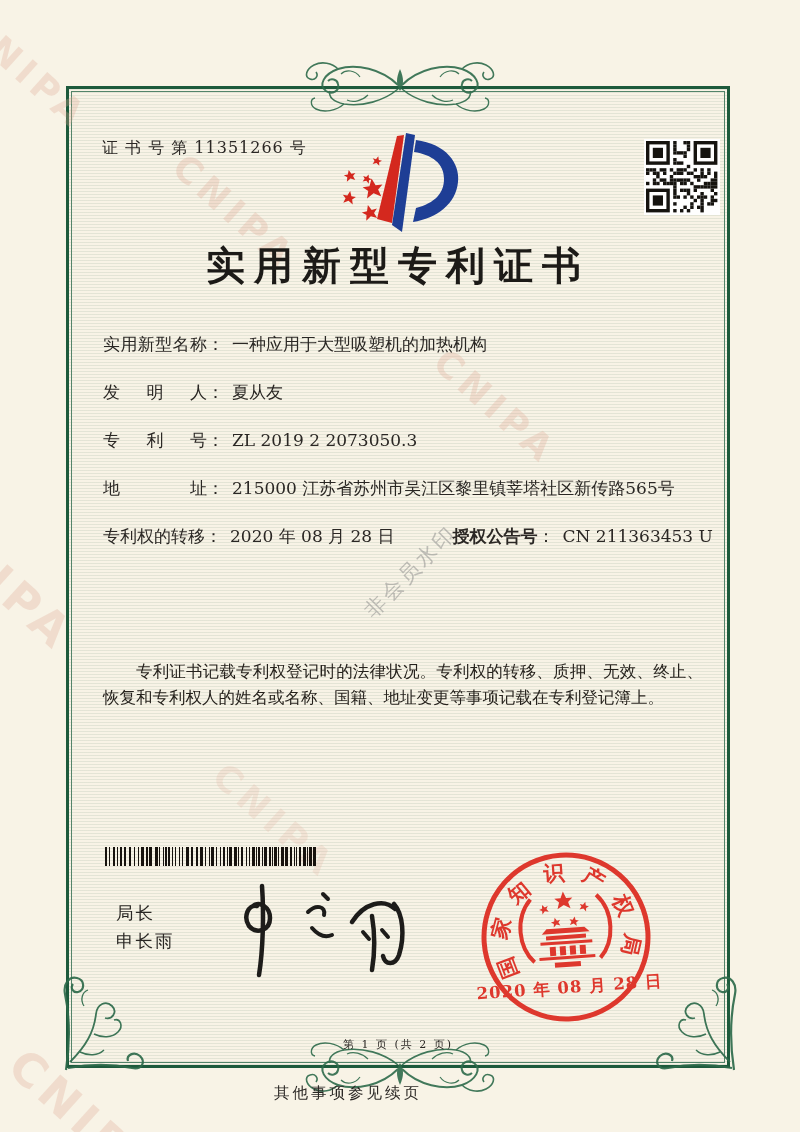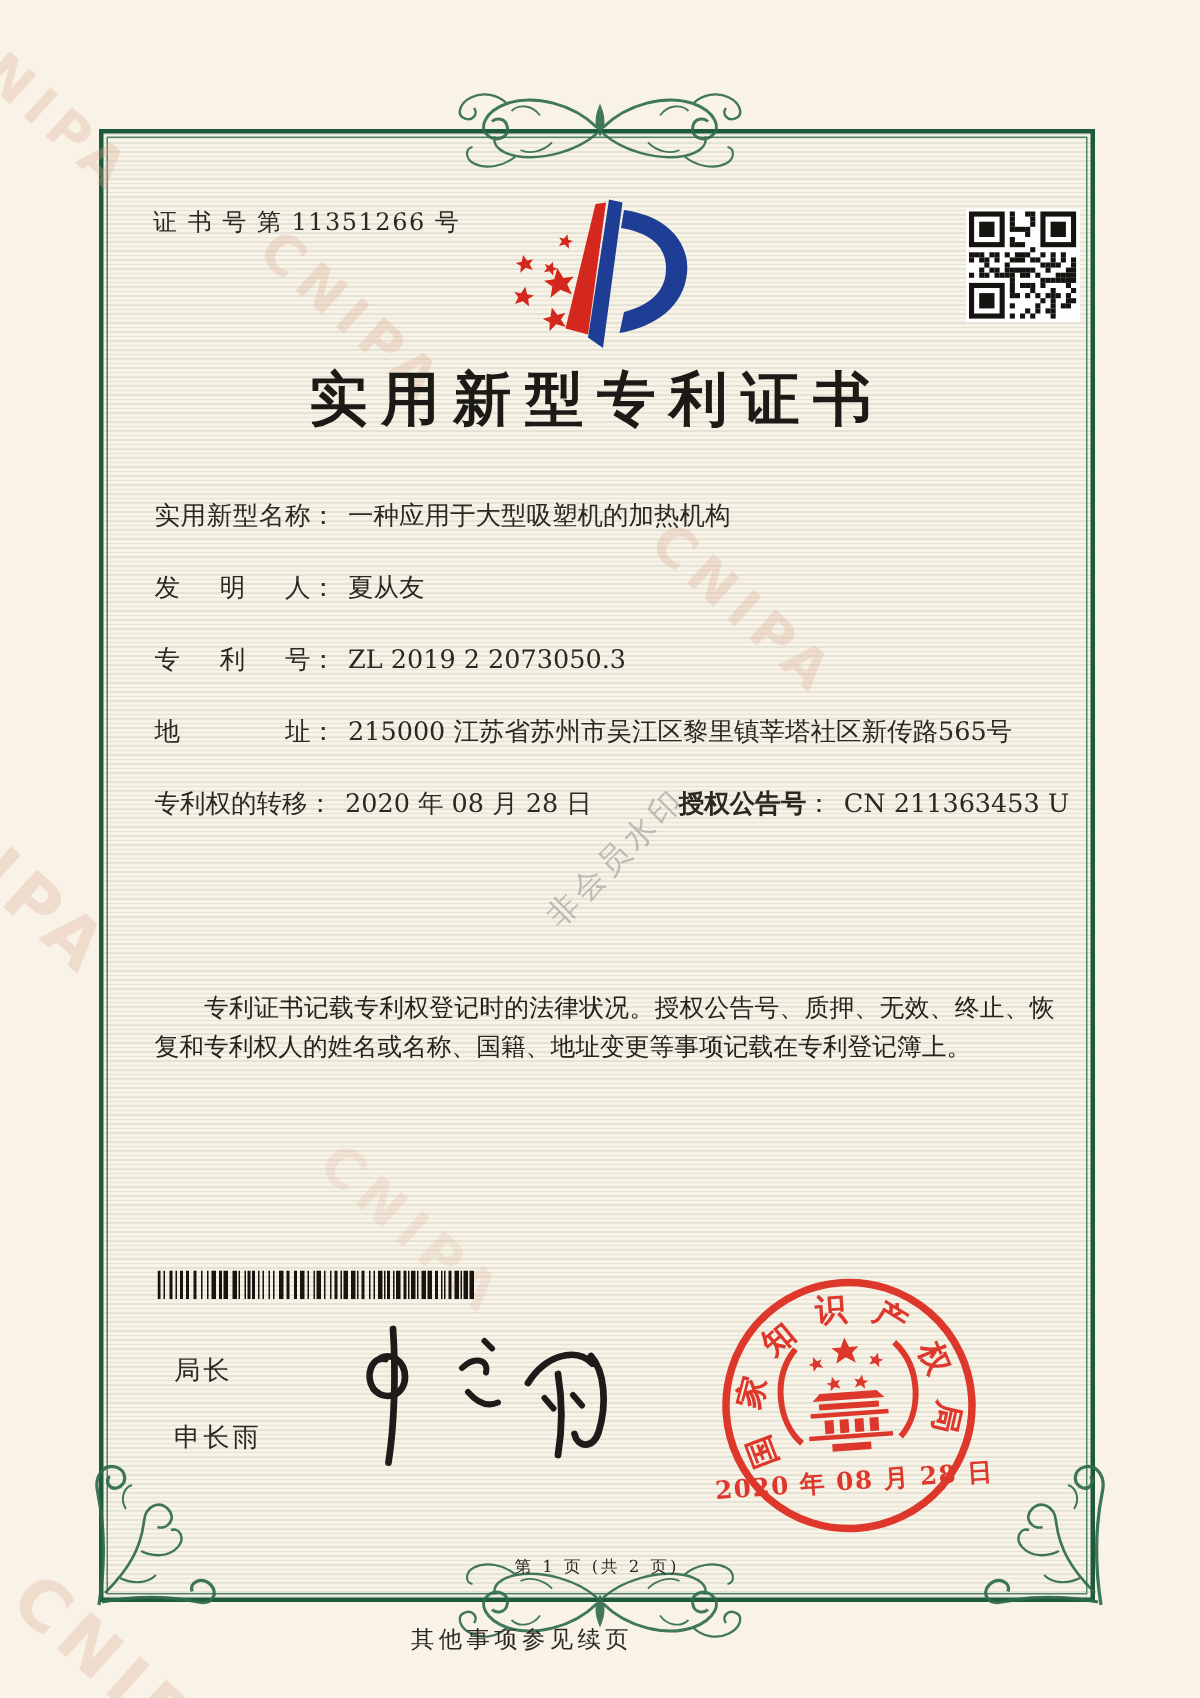--- a/index.html
+++ b/index.html
@@ -68,21 +68,21 @@
 
   .paras{ left:103px; top:659px; width:600px; z-index:2; }
   .paras p{
     font-size:16.5px; line-height:25.8px; text-indent:2em;
     text-align:justify; color:#26221d;
   }
 
   .barcode{ left:105px; top:847px; z-index:2; }
 
   .sig-labels{ left:116px; top:901px; z-index:2; font-size:17.5px; letter-spacing:2px; }
-  .sig-labels div{ margin-bottom:21px; }
+  .sig-labels div{ margin-bottom:4px; }
   .signature{ left:224px; top:876px; z-index:3; }
 
   .seal{ left:470px; top:838px; z-index:3; opacity:0.93; }
 
   .page-ind{ left:66px; top:1037px; width:664px; text-align:center;
     font-size:11px; letter-spacing:2px; z-index:2; }
   .cont-note{ left:0; top:1083px; width:696px; text-align:center;
     font-size:15.5px; letter-spacing:3px; z-index:2; }
 
   .orn{ z-index:2; }
@@ -312,21 +312,21 @@
   </div>
   <div class="frow">
     <span class="lbl">地址</span><span class="colon">：</span><span>215000 江苏省苏州市吴江区黎里镇莘塔社区新传路565号</span>
   </div>
   <div class="frow">
     <span class="lbl5">专利权的转移</span><span class="colon">：</span><span>2020 年 08 月 28 日</span><span class="lbl5 pair2">授权公告号</span><span class="colon">：</span><span>CN 211363453 U</span>
   </div>
 </div>
 
 <div class="abs paras">
-  <p>专利证书记载专利权登记时的法律状况。授权公告号、质押、无效、终止、恢复和专利权人的姓名或名称、国籍、地址变更等事项记载在专利登记簿上。</p>
+  <p>专利证书记载专利权登记时的法律状况。专利权的转移、质押、无效、终止、恢复和专利权人的姓名或名称、国籍、地址变更等事项记载在专利登记簿上。</p>
 </div>
 
 <div class="abs barcode"><svg width="214" height="19" viewBox="0 0 214 19">
       <rect x="0" y="0" width="2" height="19" fill="#17130e"></rect>
       <rect x="4" y="0" width="1" height="19" fill="#17130e"></rect>
       <rect x="8" y="0" width="2" height="19" fill="#17130e"></rect>
       <rect x="12" y="0" width="1" height="19" fill="#17130e"></rect>
       <rect x="15" y="0" width="2" height="19" fill="#17130e"></rect>
       <rect x="19" y="0" width="2" height="19" fill="#17130e"></rect>
       <rect x="24" y="0" width="2" height="19" fill="#17130e"></rect>

